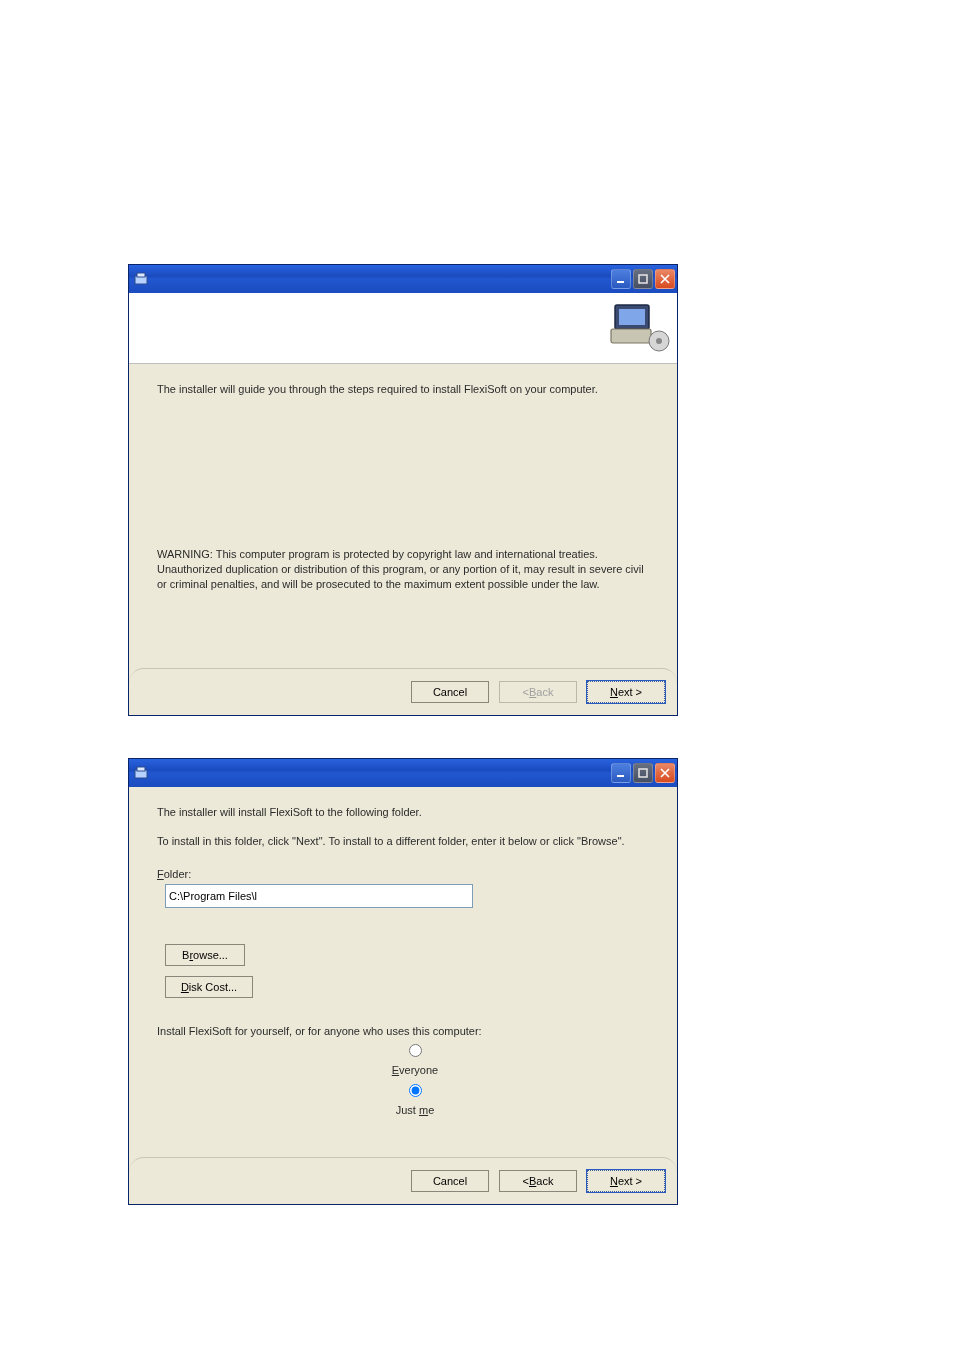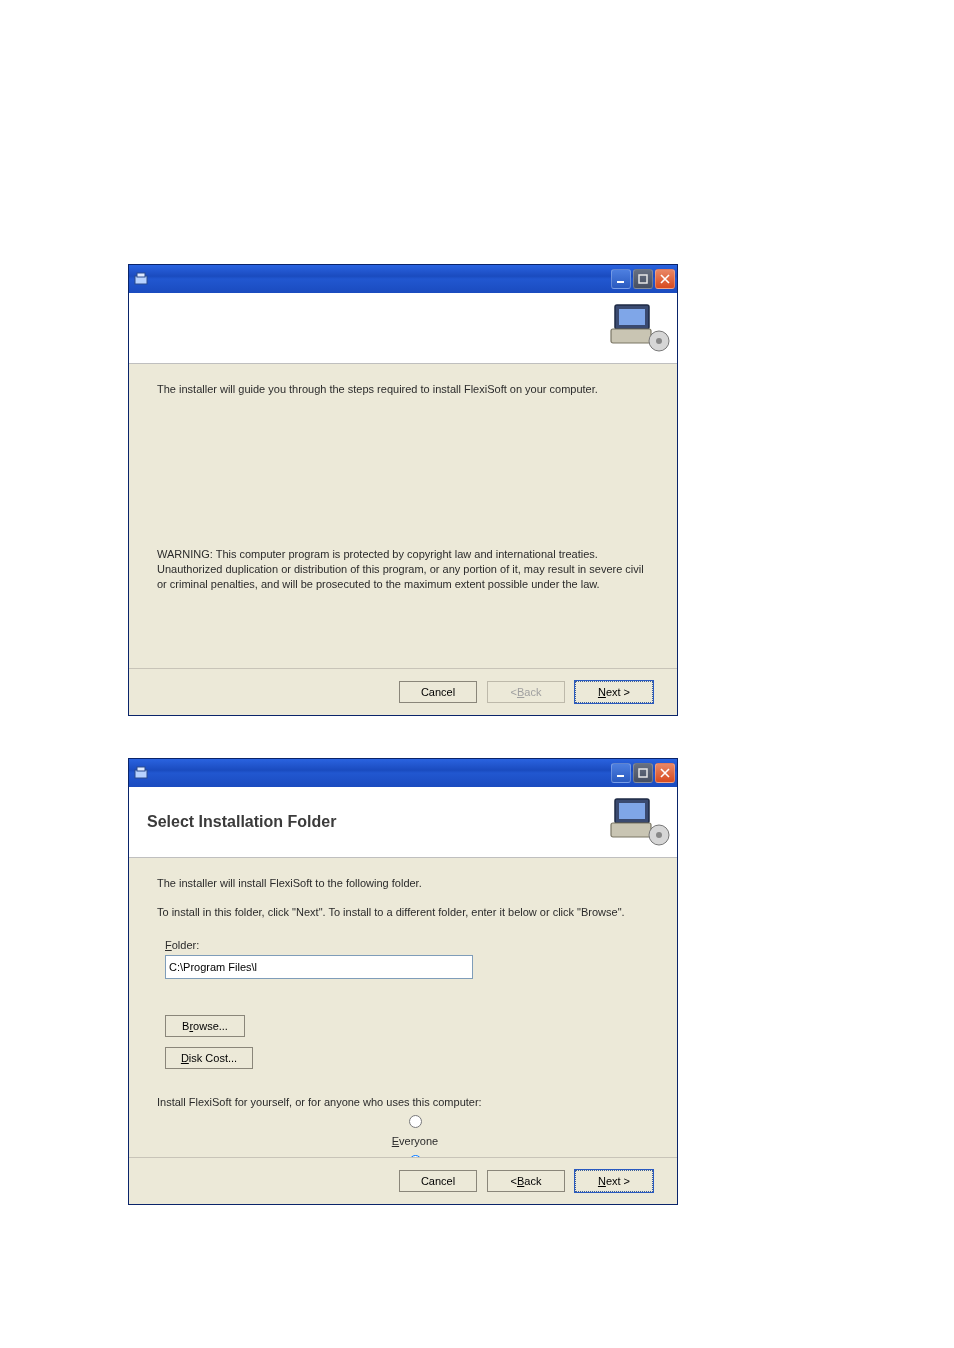--- a/index.html
+++ b/index.html
@@ -78,21 +78,20 @@
   .body-area {
     padding: 18px 28px 10px 28px;
     font-size: 11px;
     color: #2b2b2b;
     line-height: 1.35;
   }
   .body-area .para { margin: 0 0 14px 0; }
   .field-label {
     display:block;
     margin-top: 18px;
-    margin-left: 8px;
   }
   .folder-input {
     width: 300px;
     height: 20px;
     border: 1px solid #7f9db9;
     font-family: inherit;
     font-size: 11px;
     padding: 1px 3px;
     background:#fff;
   }
@@ -127,22 +126,23 @@
 
   .footer {
     position:absolute;
     left:0; right:0; bottom:0;
     height: 46px;
     border-top: 1px solid #c8c4b8;
     background: #ece9d8;
     display:flex;
     align-items:center;
     justify-content:flex-end;
-    padding-right: 24px;
+    padding-right: 12px;
     gap: 10px;
+    border-radius: 15px;
   }
   .btn {
     min-width: 78px;
     height: 22px;
     background: #ece9d8;
     border: 1px solid #8a867a;
     font-family: inherit;
     font-size: 11px;
     color: #000;
     padding: 0 8px;
@@ -235,32 +235,20 @@
           </svg>
       </div>
       <div class="wc-btn wc-close">
         <svg viewBox="0 0 10 10">
             <path d="M1 1 L9 9 M9 1 L1 9" stroke="#fff" stroke-width="1.6"></path>
           </svg>
       </div>
     </div>
   </div>
 
-  <div class="header-bar">
-    <span class="header-title">Select Installation Folder</span>
-    <div class="header-img">
-      <svg viewBox="0 0 64 56">
-        <rect x="8" y="6" width="34" height="24" rx="2" fill="#3a4a70" stroke="#1e2a44" stroke-width="1.5"></rect>
-        <rect x="12" y="10" width="26" height="16" fill="#7fa6e8"></rect>
-        <rect x="4" y="30" width="40" height="14" rx="2" fill="#c9c5b3" stroke="#7a7664" stroke-width="1.2"></rect>
-        <ellipse cx="52" cy="42" rx="10" ry="10" fill="#d6d6d6" stroke="#777" stroke-width="1"></ellipse>
-        <ellipse cx="52" cy="42" rx="3" ry="3" fill="#888"></ellipse>
-      </svg>
-    </div>
-  </div>
 
   <div class="body-area">
     <p class="para">The installer will install FlexiSoft to the following folder.</p>
     <p class="para">To install in this folder, click "Next". To install to a different folder, enter it below or click "Browse".</p>
 
     <span class="field-label"><span class="u">F</span>older:</span>
     <div class="folder-row">
       <input class="folder-input" type="text" value="C:\Program Files\l" style="">
       <div class="side-btns">
         <button class="btn" style="width:80px;">B<span class="u">r</span>owse...</button>

